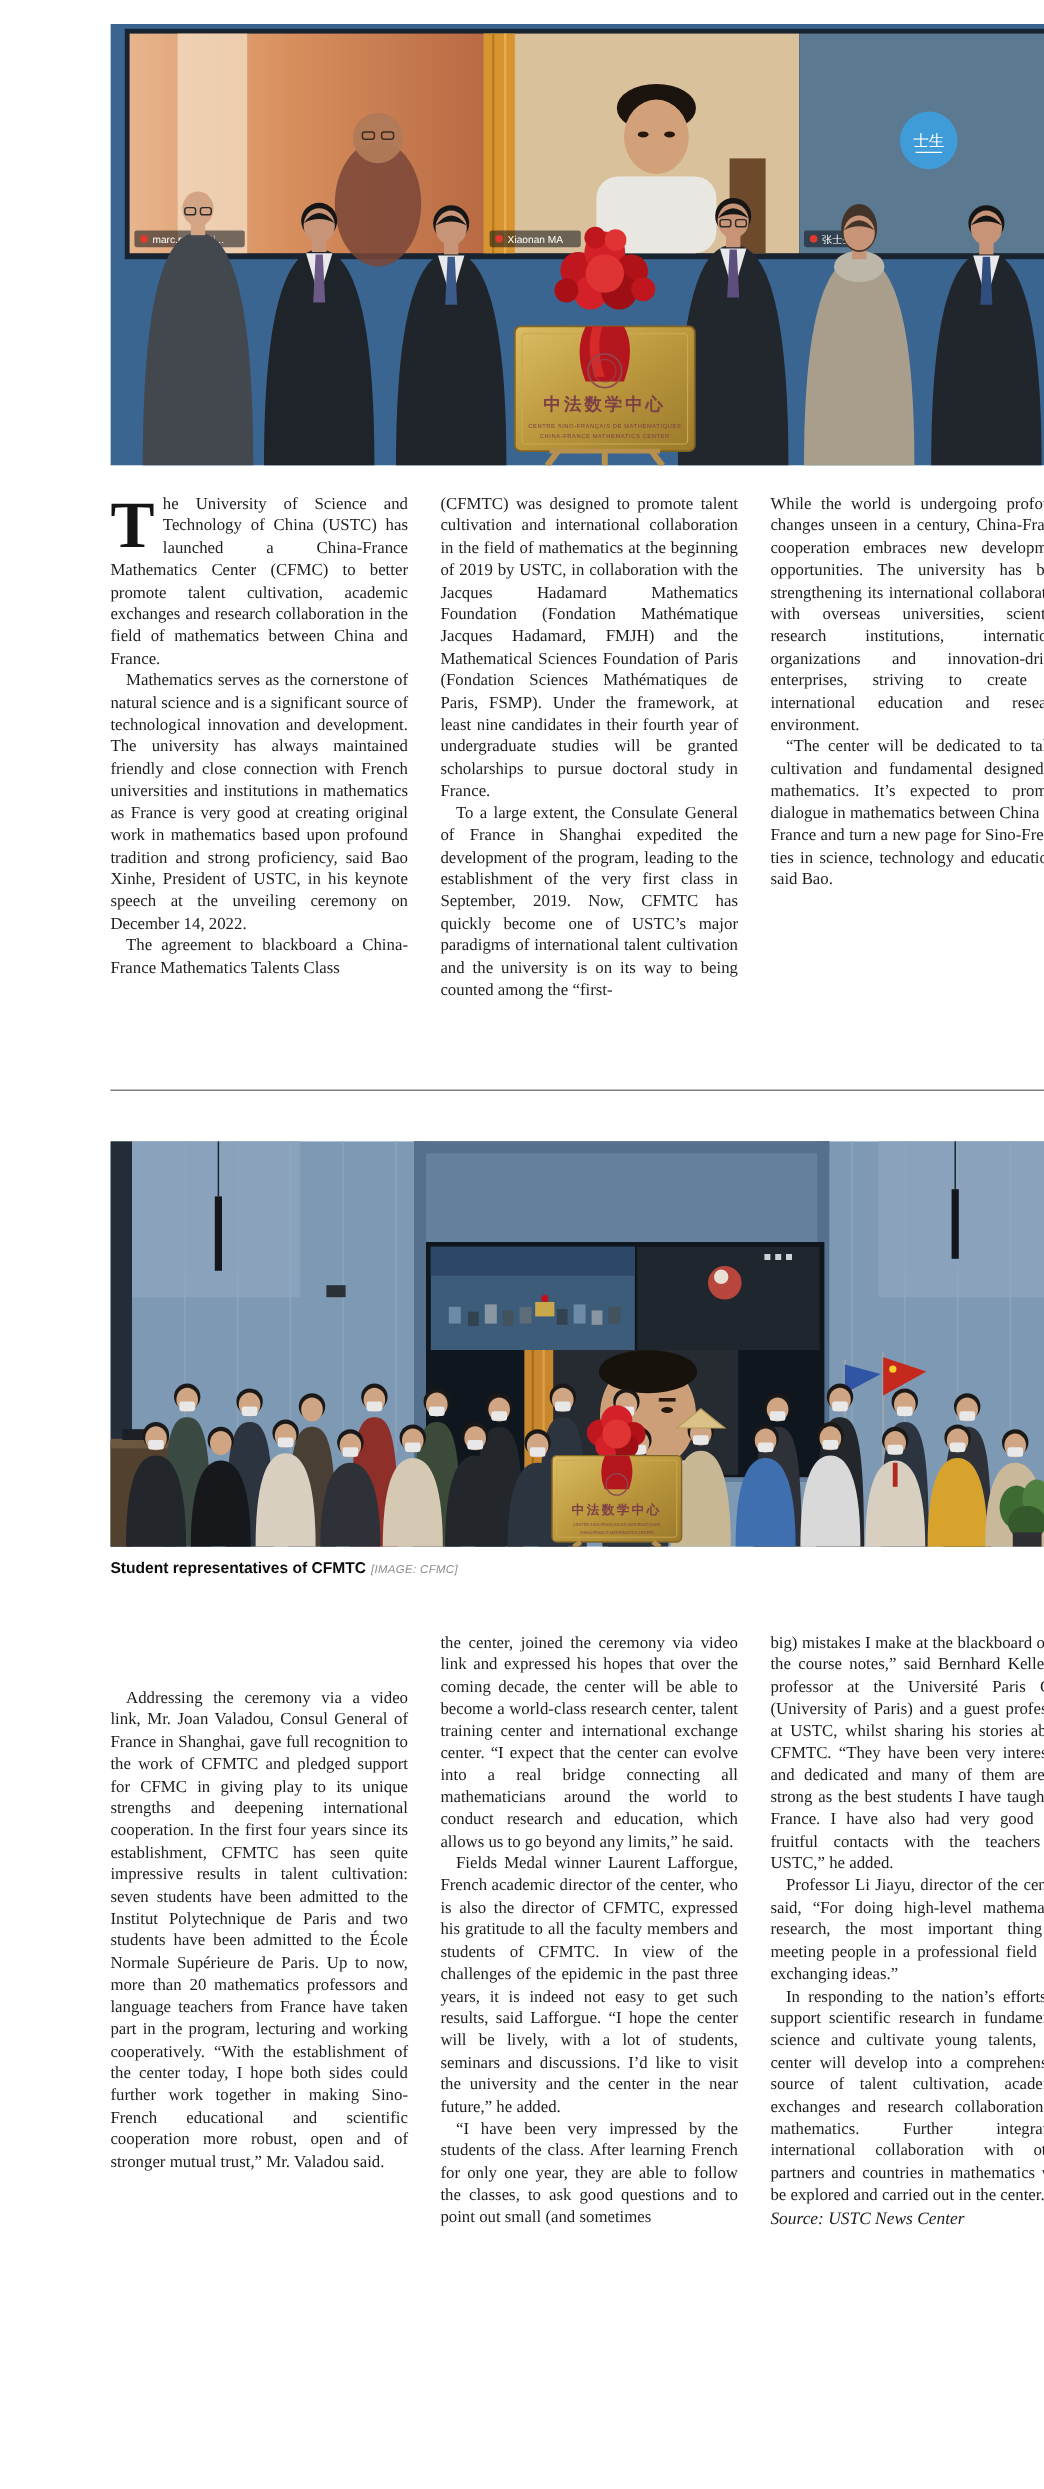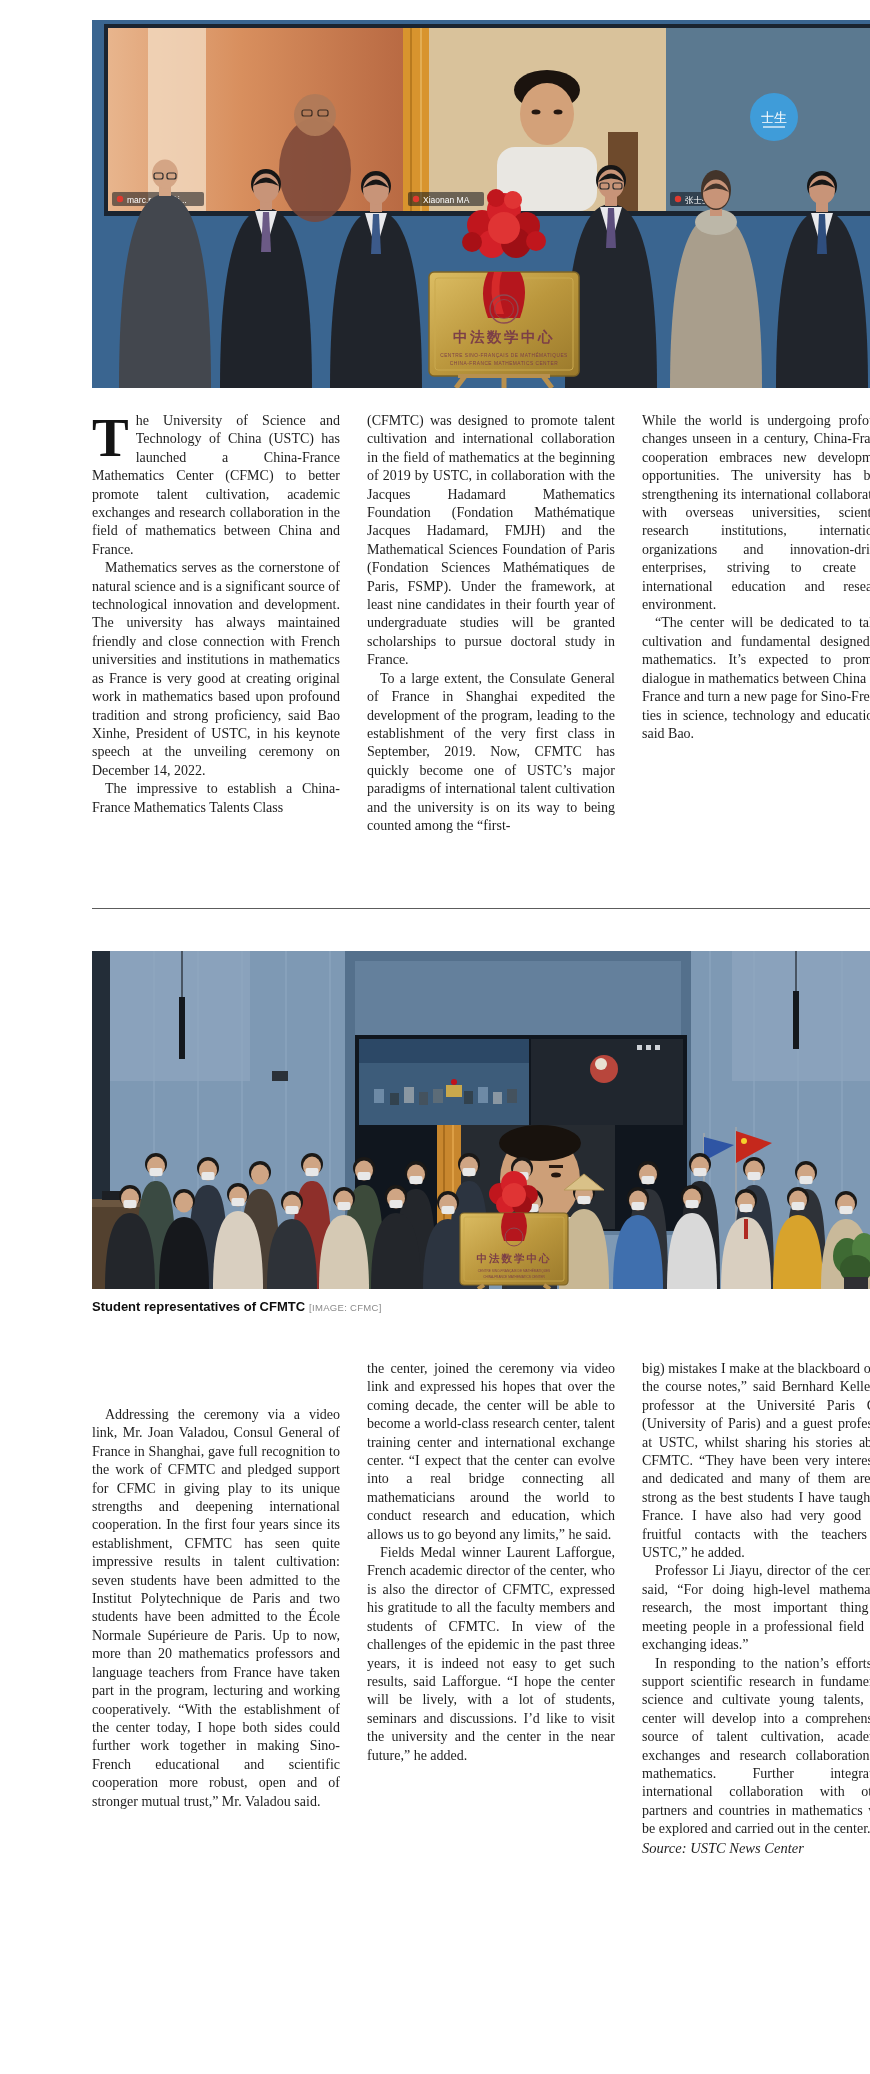--- a/index.html
+++ b/index.html
@@ -1,21 +1,21 @@
 <!DOCTYPE html>
 <html><head>
 <meta charset="utf-8">
 <style>
   html,body{margin:0;padding:0;background:#ffffff;}
   body{font-family:"Liberation Serif",serif;color:#1d1d1d;width:870px;}
   .page{width:870px;height:2074px;box-sizing:border-box;padding:20px 26px 0 44px;overflow:hidden;background:#fff;margin-left:48px;}
   .content{width:798px;}
   svg.photo{display:block;width:798px;font-family:"Liberation Sans",sans-serif;}
   .caption{font-family:"Liberation Sans",sans-serif;font-weight:bold;font-size:13px;line-height:16px;margin:10px 0 0 0;color:#0e0e0e;}
-  .credit{font-weight:normal;font-size:9.5px;color:#8a8a8a;letter-spacing:.3px;margin-left:4px;}
+  .credit{font-weight:normal;font-size:9.5px;color:#8a8a8a;letter-spacing:.3px;margin-left:4px;font-style:italic;}
   h1{font-family:"Liberation Sans",sans-serif;font-size:43px;line-height:44px;letter-spacing:-1.2px;font-weight:700;color:#121212;margin:22px 0 0 0;}
   h1 span{display:block;}
   .cols{display:flex;gap:27px;margin-top:24px;}
   .col{width:248px;text-align:justify;font-size:14px;line-height:18.4px;}
   .col p{margin:0;text-indent:13px;}
   .col p.leadp{text-indent:0;}
   .col.cont .flow p:first-child{text-indent:0;}
   .story-top{height:462px;overflow:hidden;}
   .story-bottom{height:562px;overflow:hidden;margin-top:44px;}
   .pad-top{padding-top:46px;box-sizing:border-box;}
@@ -166,21 +166,21 @@
         </g>
       </g>
     </svg>
 
 
     <div class="cols story-top">
       <div class="col">
         <p class="leadp"><span class="dropcap">T</span><span>he University of Science and Technology of China (USTC) has launched a China-France Mathematics Center (CFMC) to better promote talent cultivation, academic exchanges and research collaboration in the field of mathematics between China and France.</span></p>
         <div class="flow">
             <p>Mathematics serves as the cornerstone of natural science and is a significant source of technological innovation and development. The university has always maintained friendly and close connection with French universities and institutions in mathematics as France is very good at creating original work in mathematics based upon profound tradition and strong proficiency, said Bao Xinhe, President of USTC, in his keynote speech at the unveiling ceremony on December 14, 2022.</p>
-            <p>The impressive to establish a China-France Mathematics Talents Class</p>
+            <p>The agreement to blackboard a China-France Mathematics Talents Class</p>
           </div>
       </div>
       <div class="col cont">
         <div class="flow">
             <p>(CFMTC) was designed to promote talent cultivation and international collaboration in the field of mathematics at the beginning of 2019 by USTC, in collaboration with the Jacques Hadamard Mathematics Foundation (Fondation Mathématique Jacques Hadamard, FMJH) and the Mathematical Sciences Foundation of Paris (Fondation Sciences Mathématiques de Paris, FSMP). Under the framework, at least nine candidates in their fourth year of undergraduate studies will be granted scholarships to pursue doctoral study in France.</p>
             <p>To a large extent, the Consulate General of France in Shanghai expedited the development of the program, leading to the establishment of the very first class in September, 2019. Now, CFMTC has quickly become one of USTC’s major paradigms of international talent cultivation and the university is on its way to being counted among the “first-</p>
           </div>
       </div>
       <div class="col cont">
         <div class="flow">
@@ -456,20 +456,21 @@
     <div class="cols story-bottom">
       <div class="col pad-top">
         <div class="flow">
             <p>Addressing the ceremony via a video link, Mr. Joan Valadou, Consul General of France in Shanghai, gave full recognition to the work of CFMTC and pledged support for CFMC in giving play to its unique strengths and deepening international cooperation. In the first four years since its establishment, CFMTC has seen quite impressive results in talent cultivation: seven students have been admitted to the Institut Polytechnique de Paris and two students have been admitted to the École Normale Supérieure de Paris. Up to now, more than 20 mathematics professors and language teachers from France have taken part in the program, lecturing and working cooperatively. “With the establishment of the center today, I hope both sides could further work together in making Sino-French educational and scientific cooperation more robust, open and of stronger mutual trust,” Mr. Valadou said.</p>
           </div>
       </div>
       <div class="col cont">
         <div class="flow">
             <p>the center, joined the ceremony via video link and expressed his hopes that over the coming decade, the center will be able to become a world-class research center, talent training center and international exchange center. “I expect that the center can evolve into a real bridge connecting all mathematicians around the world to conduct research and education, which allows us to go beyond any limits,” he said.</p>
             <p>Fields Medal winner Laurent Lafforgue, French academic director of the center, who is also the director of CFMTC, expressed his gratitude to all the faculty members and students of CFMTC. In view of the challenges of the epidemic in the past three years, it is indeed not easy to get such results, said Lafforgue. “I hope the center will be lively, with a lot of students, seminars and discussions. I’d like to visit the university and the center in the near future,” he added.</p>
+            <p>“I have been very impressed by the students of the class. After learning French for only one year, they are able to follow the classes, to ask good questions and to point out small (and sometimes</p>
           </div>
       </div>
       <div class="col cont">
         <div class="flow">
             <p>big) mistakes I make at the blackboard or in the course notes,” said Bernhard Keller, a professor at the Université Paris Cité (University of Paris) and a guest professor at USTC, whilst sharing his stories about CFMTC. “They have been very interested and dedicated and many of them are as strong as the best students I have taught in France. I have also had very good and fruitful contacts with the teachers at USTC,” he added.</p>
             <p>Professor Li Jiayu, director of the center, said, “For doing high-level mathematics research, the most important thing is meeting people in a professional field and exchanging ideas.”</p>
             <p>In responding to the nation’s efforts to support scientific research in fundamental science and cultivate young talents, the center will develop into a comprehensive source of talent cultivation, academic exchanges and research collaboration in mathematics. Further integrative international collaboration with other partners and countries in mathematics will be explored and carried out in the center.</p>
           </div>
         <p class="source">Source: USTC News Center</p>
       </div>

